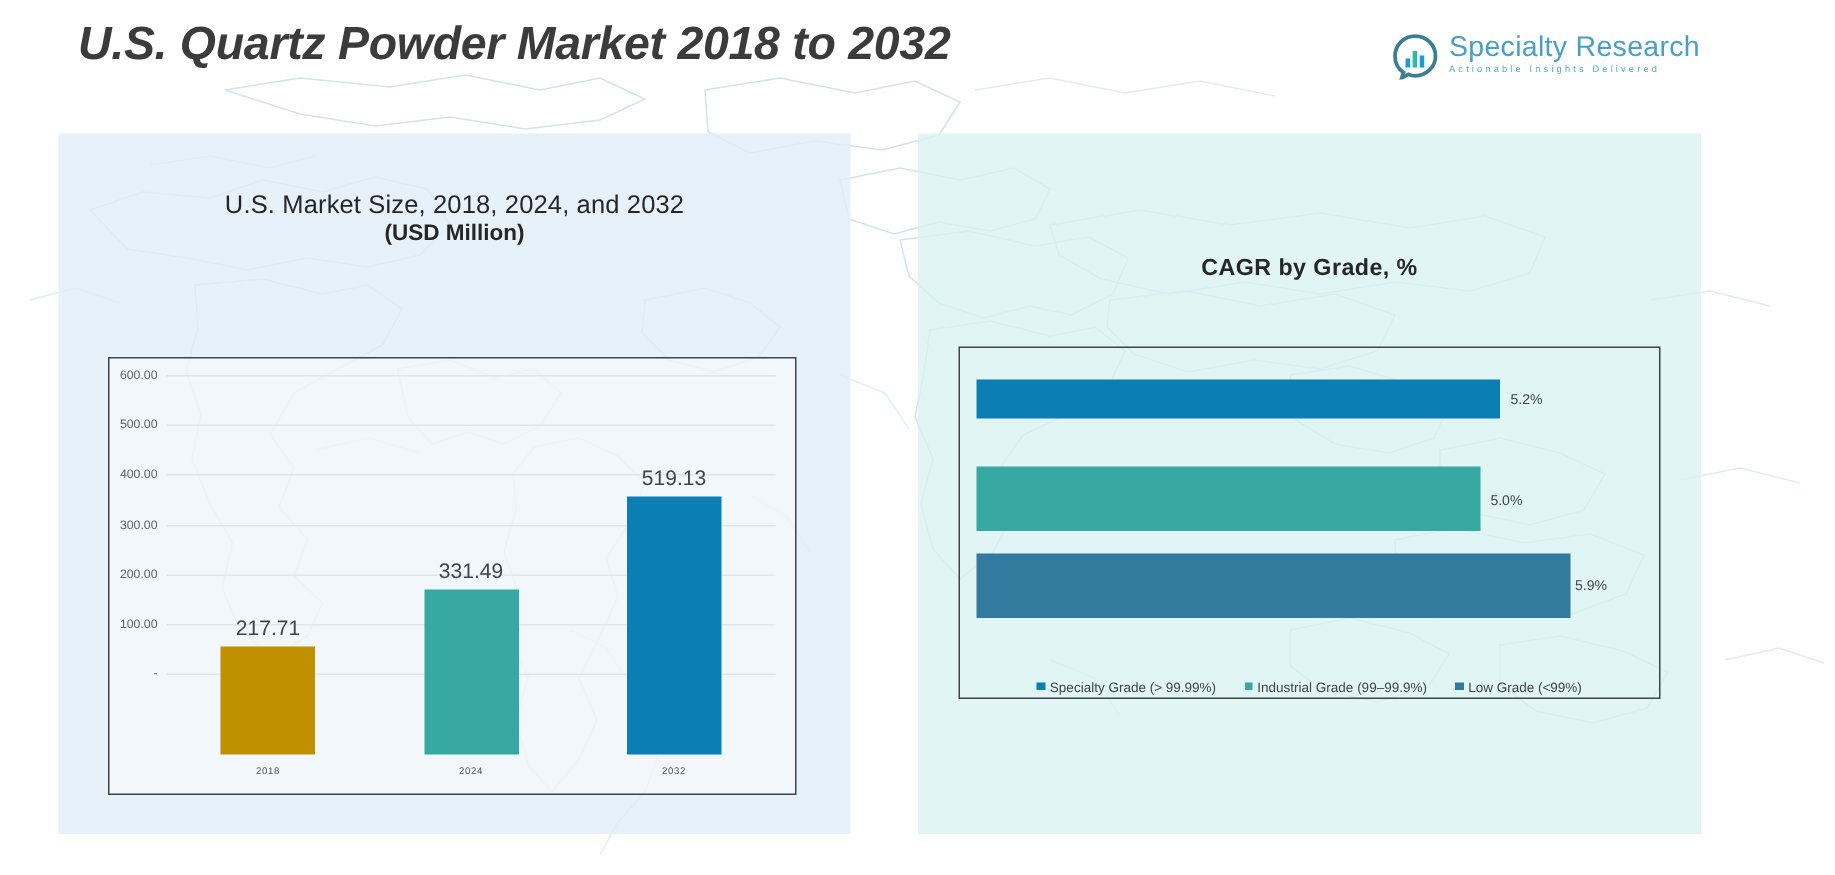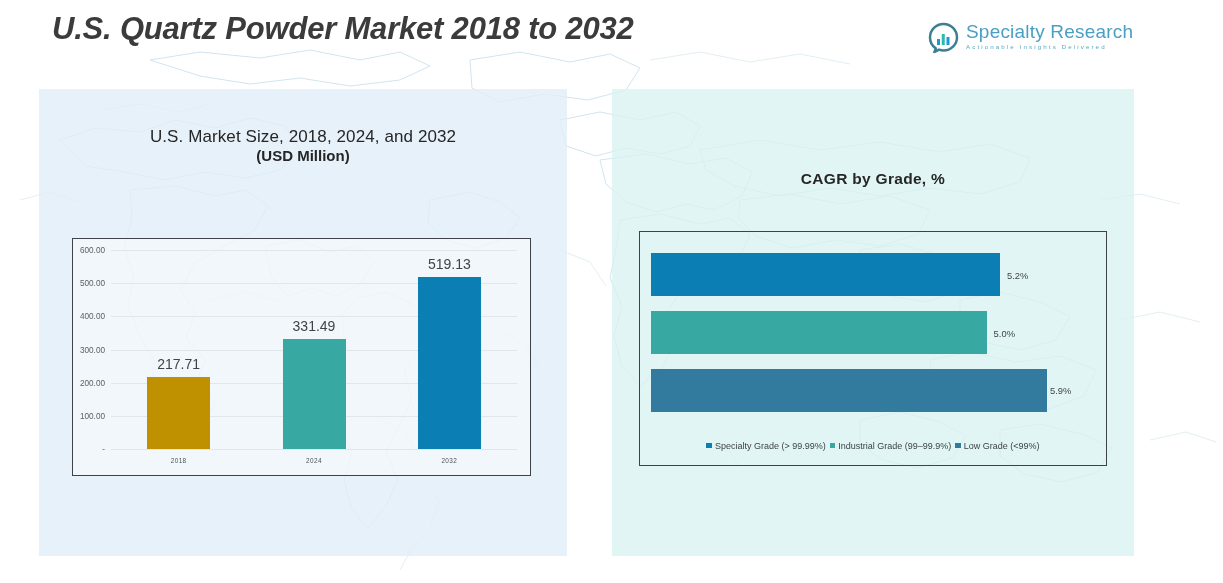--- a/index.html
+++ b/index.html
@@ -110,21 +110,21 @@
     font-size: 15.5px;
     font-weight: bold;
     letter-spacing: 0.3px;
     margin-top: 42px;
   }
 
   
   #left-chart {
     position: absolute;
     left: 33px; top: 149px;
-    width: 459px; height: 238px;
+    width: 459px; height: 292px;
     border: 1.4px solid #3f4347;
     background: rgba(255,255,255,0.42);
   }
 
   #left-plot {
     position: absolute;
     left: 38px; top: 11px;
     right: 13px; bottom: 26px;
   }
 
@@ -198,25 +198,25 @@
     top: 50%;
     transform: translateY(-50%);
     font-size: 9.4px;
     color: #3e4449;
     white-space: nowrap;
   }
 
   #right-legend {
     position: absolute;
     left: 0; right: 0;
-    bottom: 14px;
+    bottom: 2px;
     display: flex;
     justify-content: center;
     align-items: flex-end;
-    gap: 4px;
+    gap: 19px;
   }
   .legend-item {
     display: flex;
     align-items: center;
     gap: 3px;
     font-size: 9px;
     color: #3e4449;
     white-space: nowrap;
   }
   .legend-swatch {
@@ -324,21 +324,21 @@
           </div>
         </div>
     </div>
   </div>
 
   <div class="panel" id="right-panel">
     <div class="panel-title" id="right-title">CAGR by Grade, %</div>
 
     <div id="right-chart">
       <div id="right-plot">
-          <div class="hbar-row" style="top: 7.33333px; height: 43px;">
+          <div class="hbar-row" style="top: 7.33333px; height: 26px;">
             <div class="hbar-rect" style="width: 349.03px; background: rgb(11, 127, 180);"></div>
             <div class="hbar-value" style="left: 356.03px;">5.2%</div>
           </div>
           <div class="hbar-row" style="top: 65px; height: 43px;">
             <div class="hbar-rect" style="width: 335.606px; background: rgb(56, 168, 163);"></div>
             <div class="hbar-value" style="left: 342.606px;">5.0%</div>
           </div>
           <div class="hbar-row" style="top: 122.667px; height: 43px;">
             <div class="hbar-rect" style="width: 396.015px; background: rgb(51, 123, 158);"></div>
             <div class="hbar-value" style="left: 399px;">5.9%</div>

